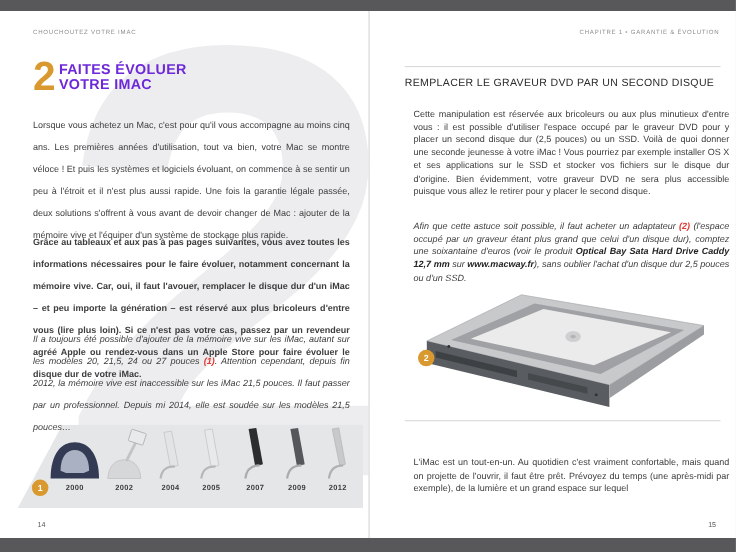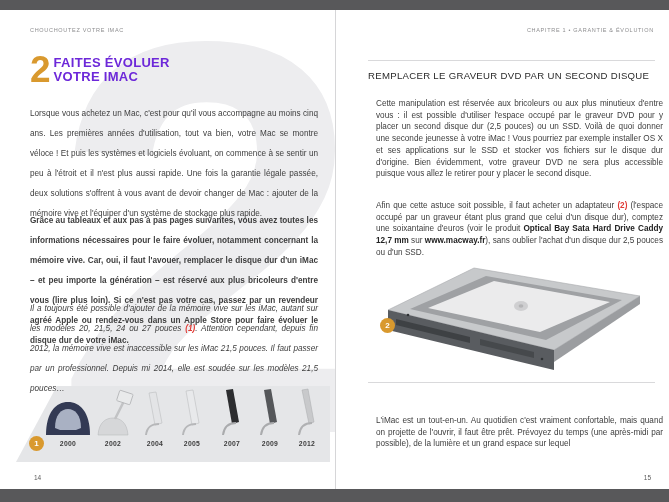--- a/index.html
+++ b/index.html
@@ -83,21 +83,21 @@
     letter-spacing:.3px;text-transform:uppercase;
   }
   .h-r1{top:60px;}
   .h-r2{top:380px;}
   .body-par-r{
     position:absolute;left:36px;width:287px;
     font-size:8.2px;line-height:11.7px;color:#3d3d3d;
     text-align:justify;margin:4px;
   }
   .p-r1{top:84px;}
-  .p-r2{top:186px;}
+  .p-r2{top:186px;font-style:italic;}
   .p-r3{top:401px;}
   .figure-caddy{position:absolute;left:48px;top:252px;z-index:1;}
 </style>
 </head>
 <body>
 
 <div class="spread">
 
   <div class="page page-left">
     <div class="watermark">2</div>
@@ -189,19 +189,19 @@
       <polygon points="96,77 150,90 150,96 96,83" fill="#46494c"></polygon>
       <polygon points="170,88 256,34 256,42 170,100" fill="#9b9da0"></polygon>
       <circle cx="24" cy="53" r="1.3" fill="#2f3234"></circle>
       <circle cx="158" cy="97" r="1.3" fill="#2f3234"></circle>
     </svg>
 
     <div class="badge badge-2">2</div>
 
     <div class="rule rule-2"></div>
 
-    <p class="body-par-r p-r3">L'iMac est un tout-en-un. Au quotidien c'est vraiment confortable, mais quand on projette de l'ouvrir, il faut être prêt. Prévoyez du temps (une après-midi par possible), de la lumière et un grand espace sur lequel</p>
+    <p class="body-par-r p-r3">L'iMac est un tout-en-un. Au quotidien c'est vraiment confortable, mais quand on projette de l'ouvrir, il faut être prêt. Prévoyez du temps (une après-midi par exemple), de la lumière et un grand espace sur lequel</p>
 
     <div class="page-num pn-right">15</div>
   </div>
 
   <div class="spine"></div>
 </div>
 
 </body></html>

